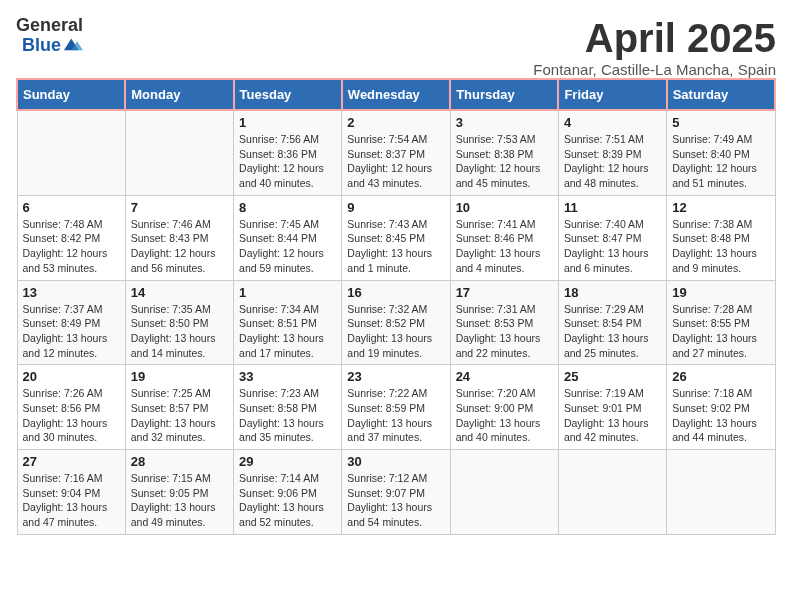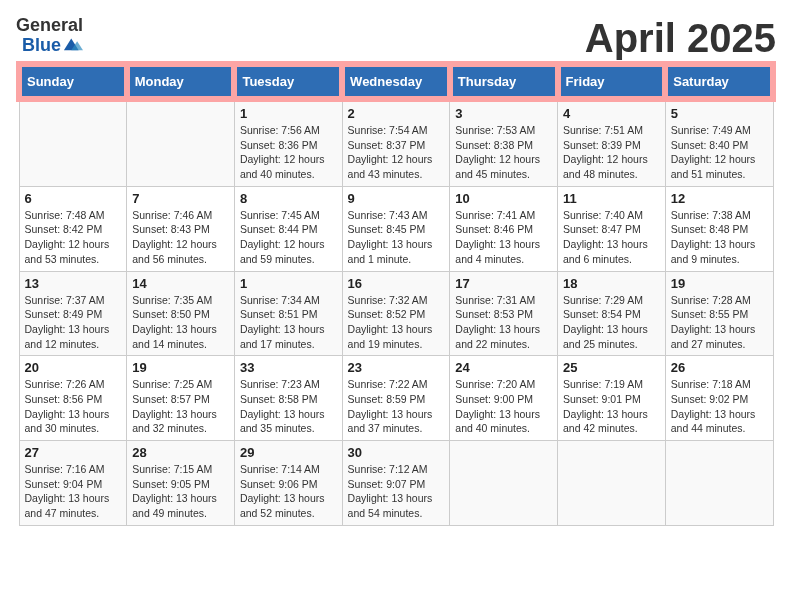--- a/index.html
+++ b/index.html
@@ -53,21 +53,21 @@
       border-collapse: collapse;
       font-size: 11px;
     }
     .calendar-table thead tr th {
       background-color: #2e6db4;
       color: #fff;
       padding: 7px 5px;
       text-align: left;
       font-size: 13px;
       font-weight: bold;
-      border: 6px solid #fca5a5;
+      border: 2px solid #fca5a5;
     }
     .calendar-table tbody tr td {
       border: 1px solid #ccc;
       vertical-align: top;
       padding: 4px 5px;
       width: calc(100% / 7);
       min-height: 80px;
       height: 80px;
     }
     .day-number {
@@ -102,20 +102,21 @@
         <span class="logo-text-blue">Blue</span>
         <svg class="logo-icon" viewBox="0 0 30 30" xmlns="http://www.w3.org/2000/svg">
           <polygon points="4,22 14,6 24,22" fill="#1a5ca8"></polygon>
           <polygon points="14,22 22,10 30,22" fill="#2e8bc0" opacity="0.7"></polygon>
         </svg>
       </div>
     </div>
   </div>
   <div class="title-area">
     <div class="main-title">April 2025</div>
+    <div class="subtitle">Fontanar, Castille-La Mancha, Spain</div>
   </div>
 </div>
 
 <table class="calendar-table">
   <thead>
     <tr>
     <th>Sunday</th>
         <th>Monday</th>
         <th>Tuesday</th>
         <th>Wednesday</th>

